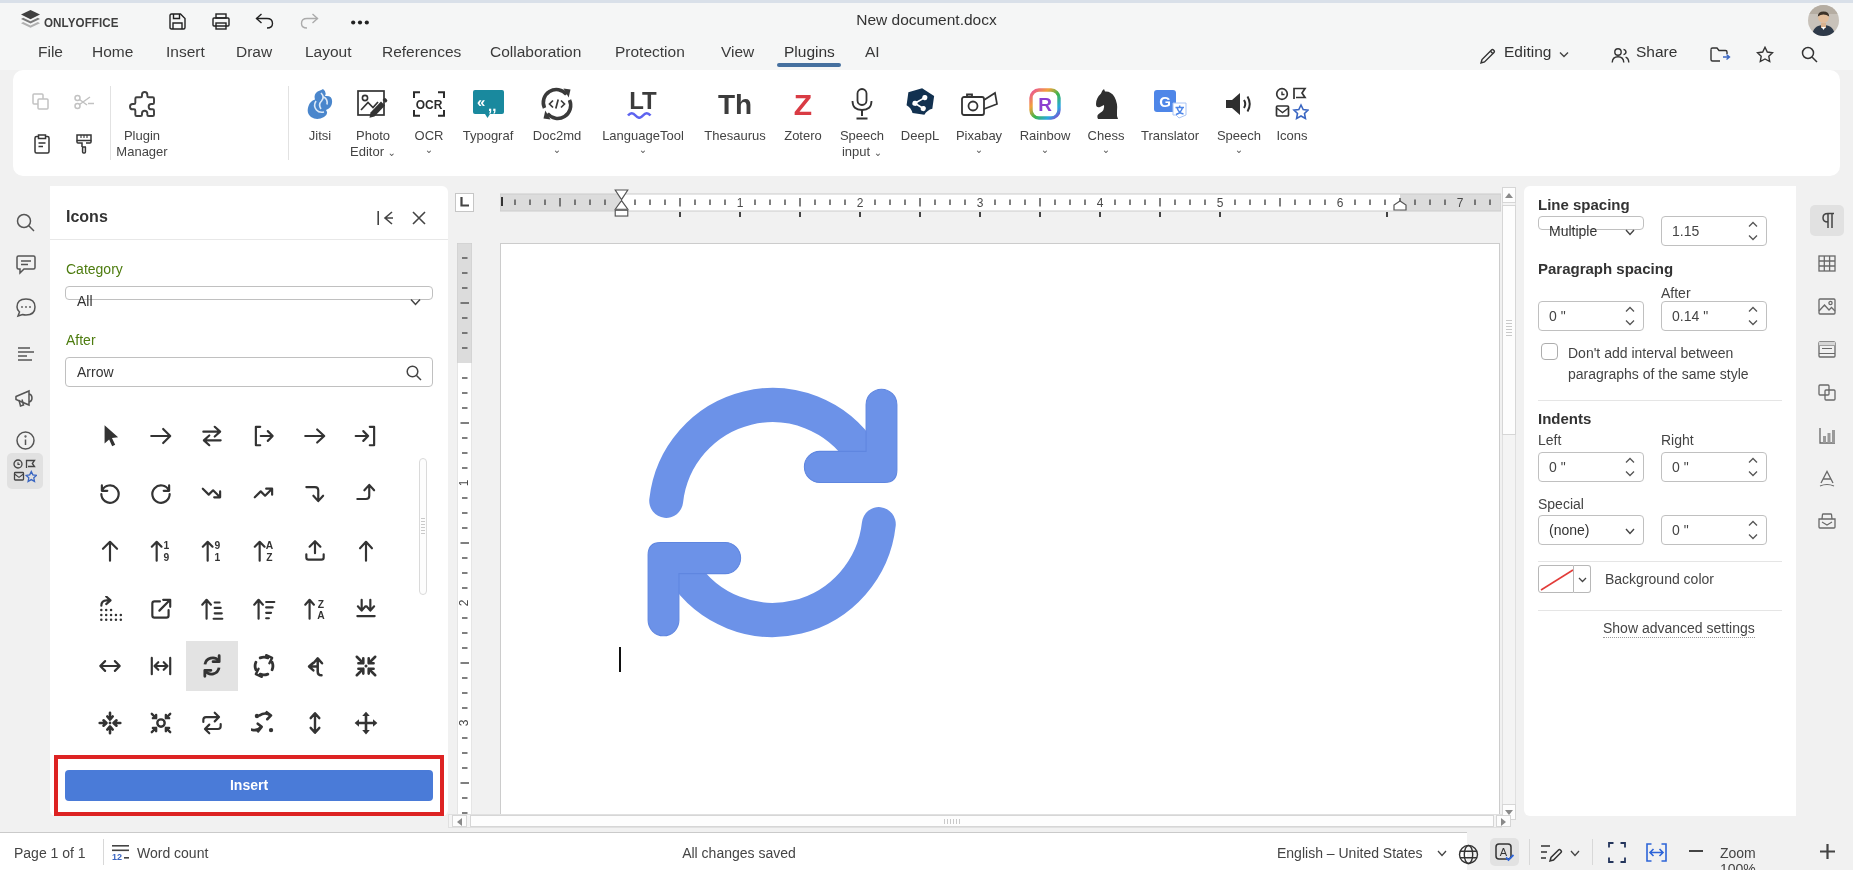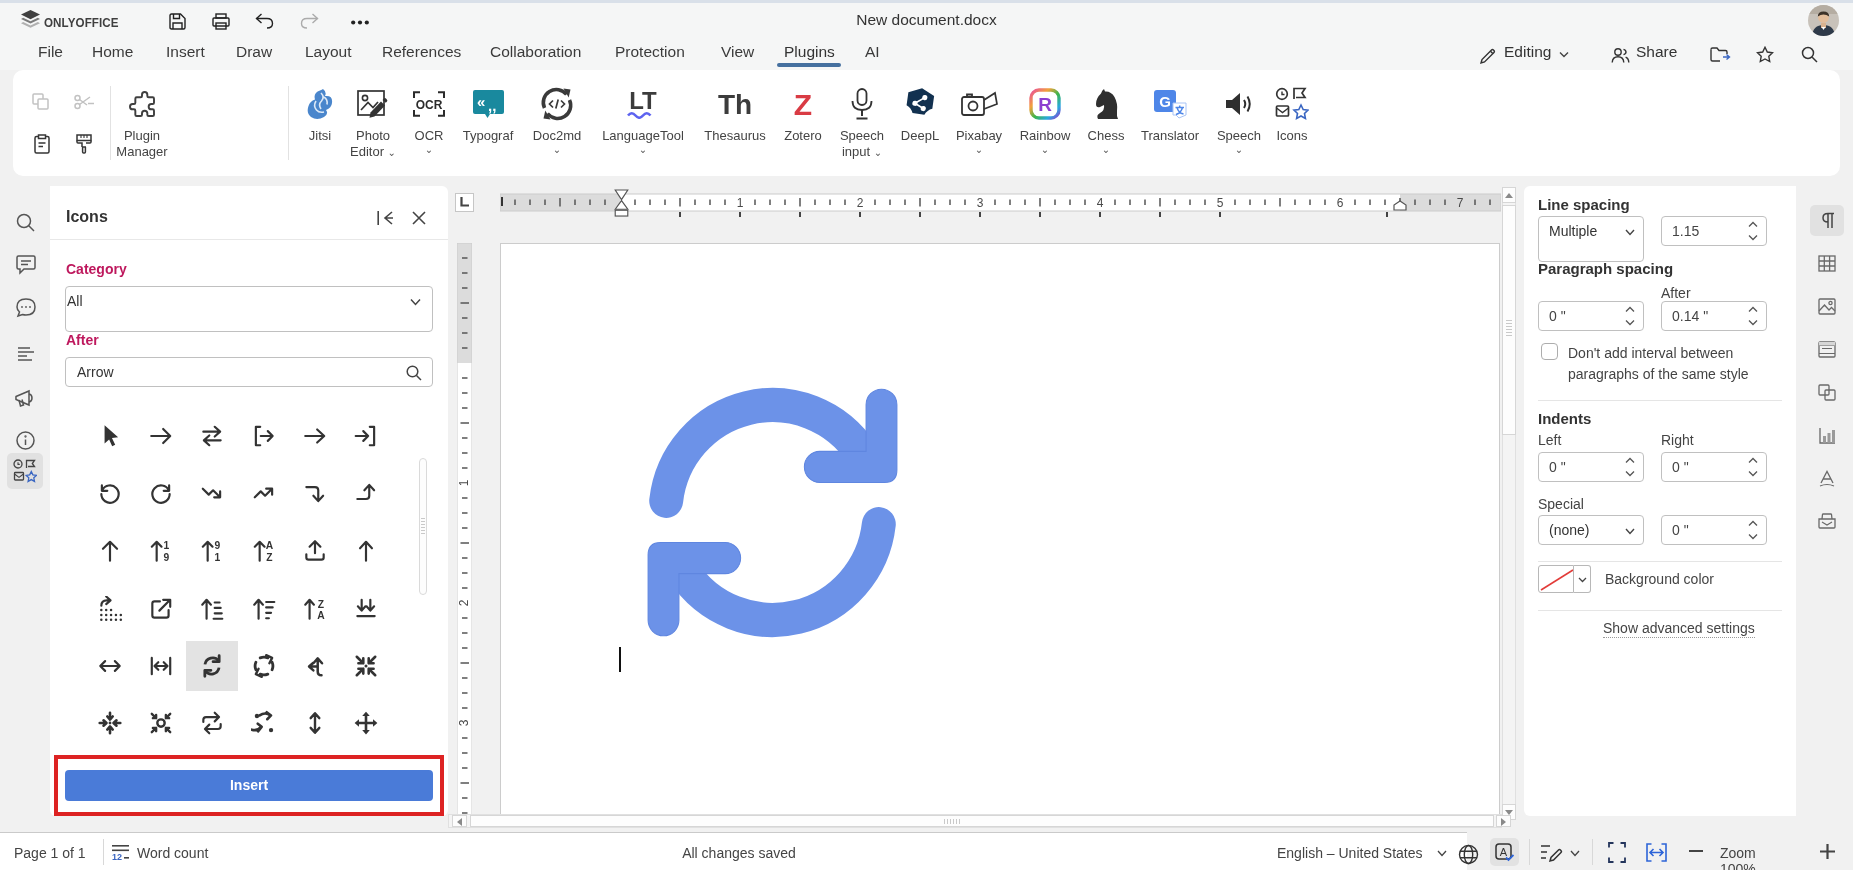--- a/index.html
+++ b/index.html
@@ -23,21 +23,21 @@
 .carety { font-size:10px; color:#555; }
 
 
 #leftstrip { left:0; top:176px; width:50px; height:656px; background:#f1f1f1; }
 #leftpanel { left:50px; top:186px; width:398px; height:630px; background:#fff; border-radius:0 6px 6px 6px; }
 #rightpanel { left:1524px; top:186px; width:272px; height:630px; background:#fff; border-radius:6px 0 0 6px; }
 #rightstrip { left:1796px; top:176px; width:57px; height:656px; background:#f1f1f1; }
 
 
 .panel-h1 { font-size:16px; font-weight:bold; color:#333; }
-.lbl { font-size:14px; font-weight:bold; color:#be185d; }
+.lbl { font-size:14px; font-weight:normal; color:#4d7c0f; }
 .combo { position:absolute; border:1px solid #c0c0c0; border-radius:4px; background:#fff; font-size:14px; color:#333; }
 
 
 .rp-lbl { position:absolute; font-size:14px; color:#444; }
 .rp-b { position:absolute; font-size:14px; font-weight:bold; color:#333; }
 .spin { position:absolute; width:106px; height:30px; border:1px solid #c0c0c0; border-radius:4px; background:#fff; font-size:14px; color:#444; line-height:28px; padding-left:10px; }
 .spin .ud { position:absolute; right:6px; top:0; height:28px; width:12px; }
 .divider { position:absolute; left:1538px; width:228px; height:1px; background:#e5e5e5; }
 
 
@@ -400,21 +400,21 @@
 
   <div class="abs panel-h1" style="left:16px;top:22px">Icons</div>
   <svg class="abs" style="left:327px;top:25px" width="16" height="14" viewBox="0 0 16 14" fill="none" stroke="#444" stroke-width="1.6">
     <path d="M1.2 0 V14 M15 1 L8 7 L15 13 M8 7 H16"></path>
   </svg>
   <svg class="abs" style="left:362px;top:25px" width="14" height="14" viewBox="0 0 14 14" fill="none" stroke="#444" stroke-width="1.6">
     <path d="M1 1 L13 13 M13 1 L1 13"></path>
   </svg>
   <div class="abs" style="left:0;top:53px;width:398px;height:1px;background:#e8e8e8"></div>
   <div class="abs lbl" style="left:16px;top:75px">Category</div>
-  <div class="combo" style="left:15px;top:100px;width:368px;height:46px;line-height:28px;padding-left:1px">All
+  <div class="combo" style="left:15px;top:100px;width:368px;height:14px;line-height:28px;padding-left:11px">All
     <svg class="abs" style="right:11px;top:11px" width="11" height="8" viewBox="0 0 11 8" fill="none" stroke="#444" stroke-width="1.5">
         <path d="M1 1.5 L5.5 6.5 L10 1.5"></path>
       </svg>
   </div>
   <div class="abs lbl" style="left:16px;top:146px">After</div>
   <div class="combo" style="left:15px;top:171px;width:368px;height:30px;line-height:28px;padding-left:11px">Arrow
     <svg class="abs" style="right:10px;top:7px" width="16" height="16" viewBox="0 0 16 16" fill="none" stroke="#444" stroke-width="1.5">
         <circle cx="6.5" cy="6.5" r="5.3"></circle>
         <path d="M10.5 10.5 L15 15"></path>
       </svg>
@@ -633,21 +633,21 @@
 
   <div class="abs" style="left:369px;top:272px;width:8px;height:137px;border:1px solid #dadada;border-radius:4px;background:#fdfdfd"></div>
   <div class="abs" style="left:371px;top:332px;width:4px;height:16px;background:repeating-linear-gradient(#c9c9c9 0 1px,#fdfdfd 1px 3px)"></div>
 
   <div class="abs" style="left:15px;top:584px;width:368px;height:31px;background:#4a7bd8;border-radius:4px;color:#fff;font-weight:bold;font-size:14px;text-align:center;line-height:31px">Insert</div>
   <div class="abs" style="left:4px;top:569px;width:390px;height:61px;border:4px solid #dd2323"></div>
 </div>
 <div class="abs" id="rightpanel">
 
   <div class="abs rp-b" style="left:14px;top:10px;font-size:15px">Line spacing</div>
-  <div class="combo" style="left:14px;top:30px;width:106px;height:46px;line-height:28px;padding-left:10px">Multiple
+  <div class="combo" style="left:14px;top:30px;width:106px;height:14px;line-height:28px;padding-left:10px">Multiple
     <svg class="abs" style="right:8px;top:12px" width="10" height="7" viewBox="0 0 10 7" fill="none" stroke="#444" stroke-width="1.4">
         <path d="M1 1 L5 5.5 L9 1"></path>
       </svg>
   </div>
   <div class="spin" style="left:137px;top:30px">1.15<span class="ud">
         <svg width="10" height="28" viewBox="0 0 10 28" fill="none" stroke="#555" stroke-width="1.3">
           <path d="M1 9.5 L5 5.5 L9 9.5 M1 18.5 L5 22.5 L9 18.5"></path>
         </svg>
       </span></div>
   <div class="abs rp-b" style="left:14px;top:74px;font-size:15px">Paragraph spacing</div>

